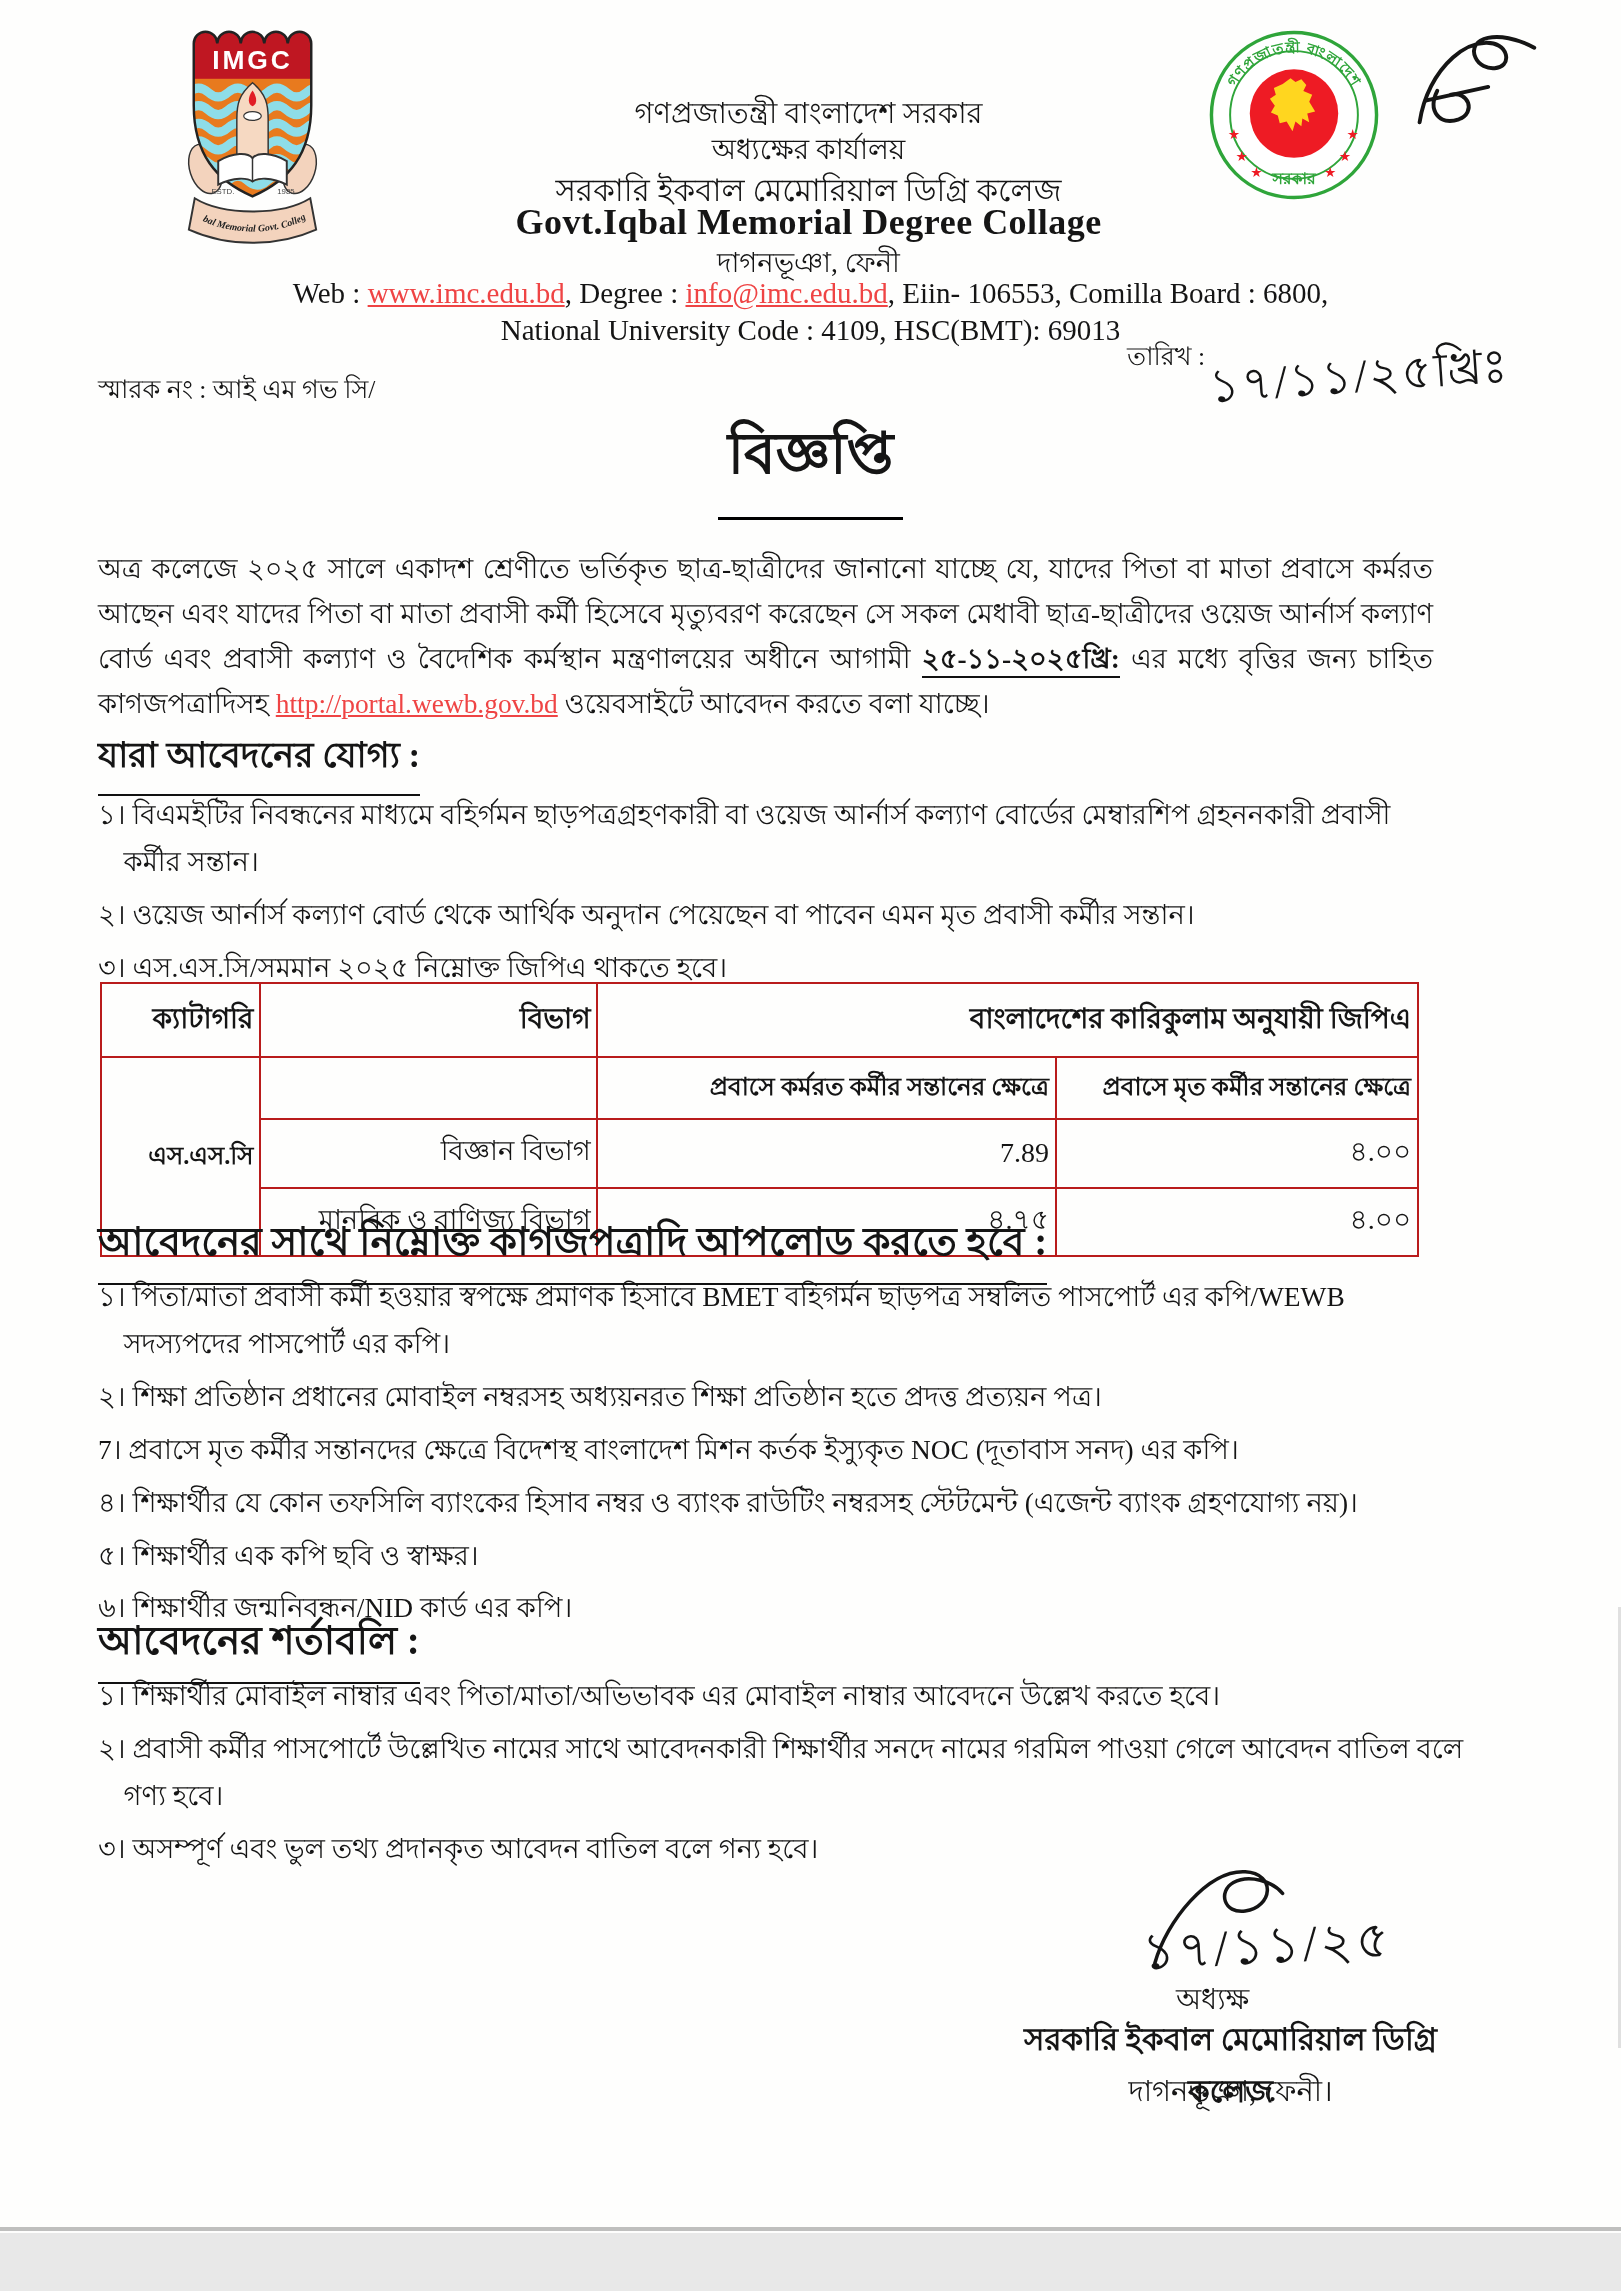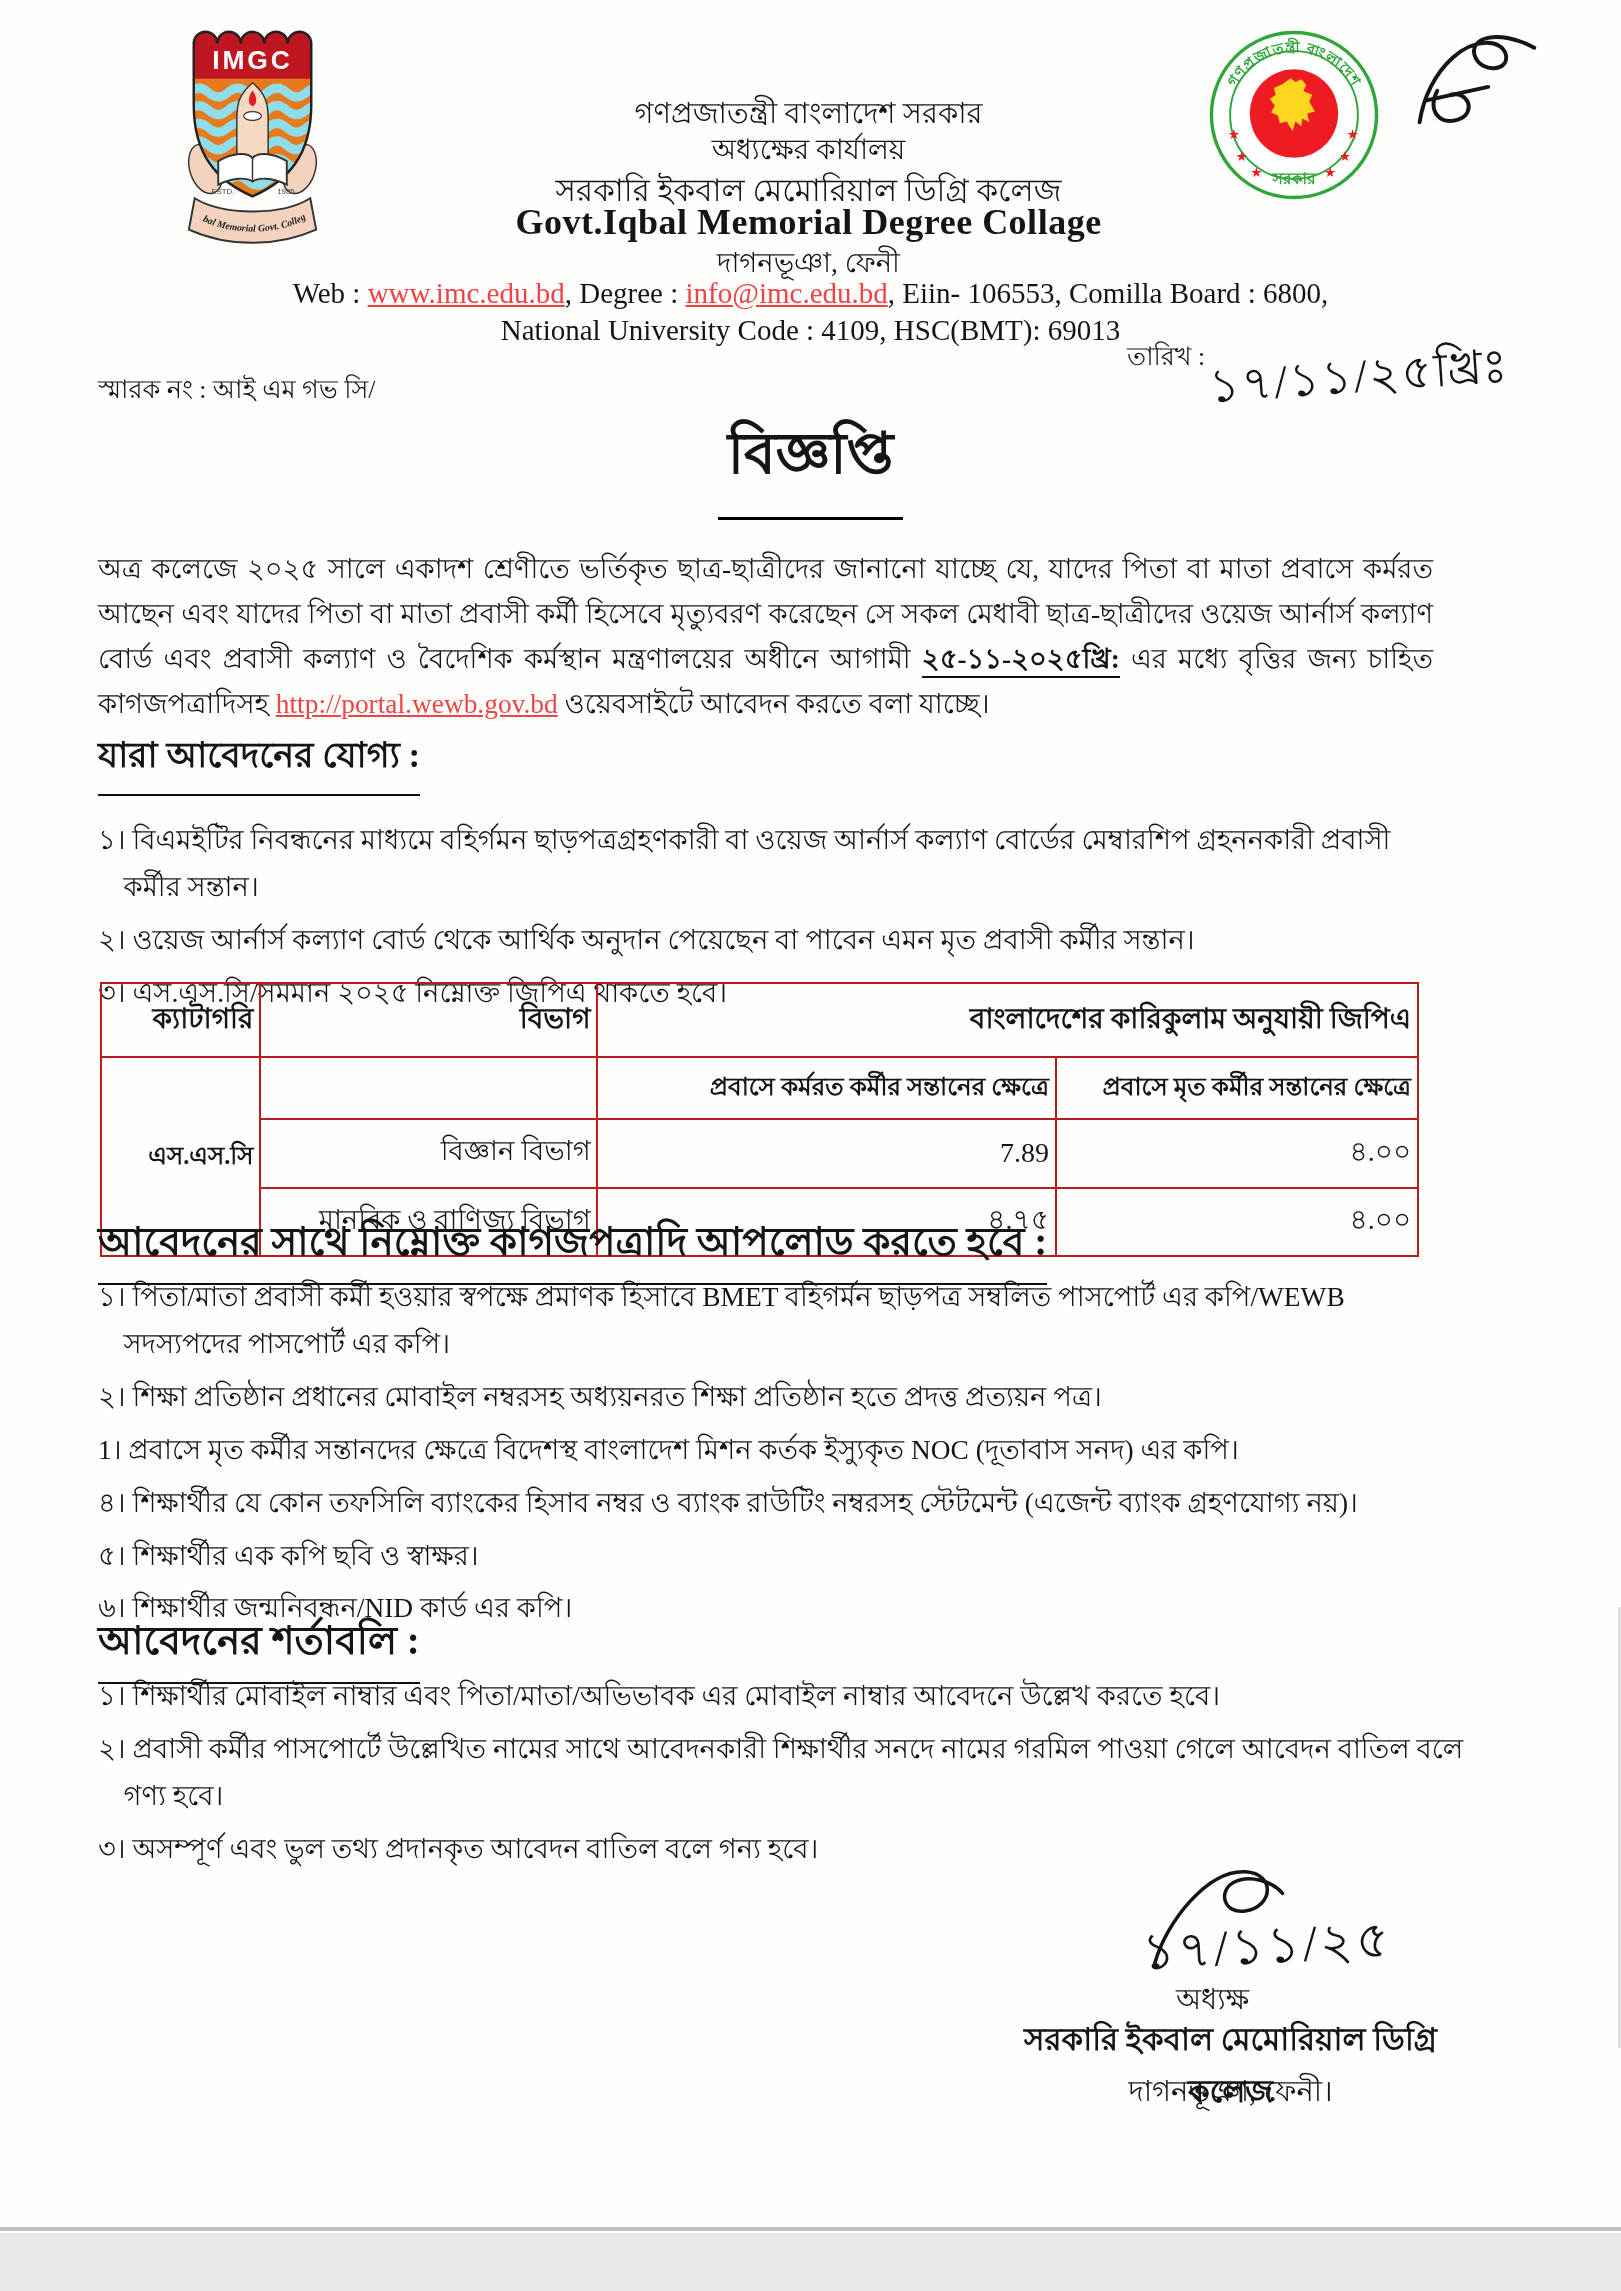--- a/index.html
+++ b/index.html
@@ -36,21 +36,21 @@
   .deadline{font-weight:bold;border-bottom:2.9px solid #111;padding-bottom:2px;}
   
   .h-sec{font-weight:bold;}
   .h-sec>span{display:inline-block;border-bottom:2.9px solid #111;padding-bottom:6.9px;}
   .h1{left:98px;top:728px;font-size:35px;}
   .h2{left:98px;top:1211px;font-size:39px;}
   .h3{left:98px;top:1610px;font-size:39px;}
   
   .nlist{list-style:none;margin:0;padding:0;font-size:27.4px;line-height:47px;}
   .nlist li{padding-left:25.5px;text-indent:-25.5px;margin-bottom:5.9px;}
-  .list1{left:98px;top:792px;width:1348px;margin-top:25px;}
+  .list1{left:98px;top:792px;width:1348px;}
   .list2{left:98px;top:1274px;width:1367px;}
   .list3{left:98px;top:1673px;width:1367px;}
   
   .gpa{left:100px;top:982px;width:1319px;border-collapse:collapse;font-size:27.4px;}
   .gpa th,.gpa td{border:2px solid #b91c1c;text-align:right;vertical-align:middle;}
   .gpa .r1 th{font-size:28px;font-weight:bold;padding:12.7px 5.9px;}
   .gpa .r2 td{font-size:24.5px;font-weight:bold;padding:9.8px 5.9px;border-bottom-style:double;border-bottom-width:2.9px;}
   .gpa .r1 th{border-bottom-style:double;border-bottom-width:2.9px;}
   .gpa .rowcell{font-size:27.4px;}
   .gpa .val{font-size:28px;padding:9.8px 5.9px;}
@@ -196,21 +196,21 @@
       <td class="val">৪.৭৫</td>
       <td class="val">৪.০০</td>
     </tr>
   </tbody>
     </table>
 
   <div class="abs h-sec h2"><span>আবেদনের সাথে নিম্নোক্ত কাগজপত্রাদি আপলোড করতে হবে :</span></div>
   <ul class="abs nlist list2">
     <li>১। পিতা/মাতা প্রবাসী কর্মী হওয়ার স্বপক্ষে প্রমাণক হিসাবে BMET বহিগর্মন ছাড়পত্র সম্বলিত পাসপোর্ট এর কপি/WEWB সদস্যপদের পাসপোর্ট এর কপি।</li>
     <li>২। শিক্ষা প্রতিষ্ঠান প্রধানের মোবাইল নম্বরসহ অধ্যয়নরত শিক্ষা প্রতিষ্ঠান হতে প্রদত্ত প্রত্যয়ন পত্র।</li>
-    <li>1। প্রবাসে মৃত কর্মীর সন্তানদের ক্ষেত্রে বিদেশস্থ বাংলাদেশ মিশন কর্তক ইস্যুকৃত NOC (দূতাবাস সনদ) এর কপি।</li>
+    <li>7। প্রবাসে মৃত কর্মীর সন্তানদের ক্ষেত্রে বিদেশস্থ বাংলাদেশ মিশন কর্তক ইস্যুকৃত NOC (দূতাবাস সনদ) এর কপি।</li>
     <li>৪। শিক্ষার্থীর যে কোন তফসিলি ব্যাংকের হিসাব নম্বর ও ব্যাংক রাউটিং নম্বরসহ স্টেটমেন্ট (এজেন্ট ব্যাংক গ্রহণযোগ্য নয়)।</li>
     <li>৫। শিক্ষার্থীর এক কপি ছবি ও স্বাক্ষর।</li>
     <li>৬। শিক্ষার্থীর জন্মনিবন্ধন/NID কার্ড এর কপি।</li>
   </ul>
 
   <div class="abs h-sec h3"><span>আবেদনের শর্তাবলি :</span></div>
   <ul class="abs nlist list3">
     <li>১। শিক্ষার্থীর মোবাইল নাম্বার এবং পিতা/মাতা/অভিভাবক এর মোবাইল নাম্বার আবেদনে উল্লেখ করতে হবে।</li>
     <li>২। প্রবাসী কর্মীর পাসপোর্টে উল্লেখিত নামের সাথে আবেদনকারী শিক্ষার্থীর সনদে নামের গরমিল পাওয়া গেলে আবেদন বাতিল বলে গণ্য হবে।</li>
     <li>৩। অসম্পূর্ণ এবং ভুল তথ্য প্রদানকৃত আবেদন বাতিল বলে গন্য হবে।</li>

